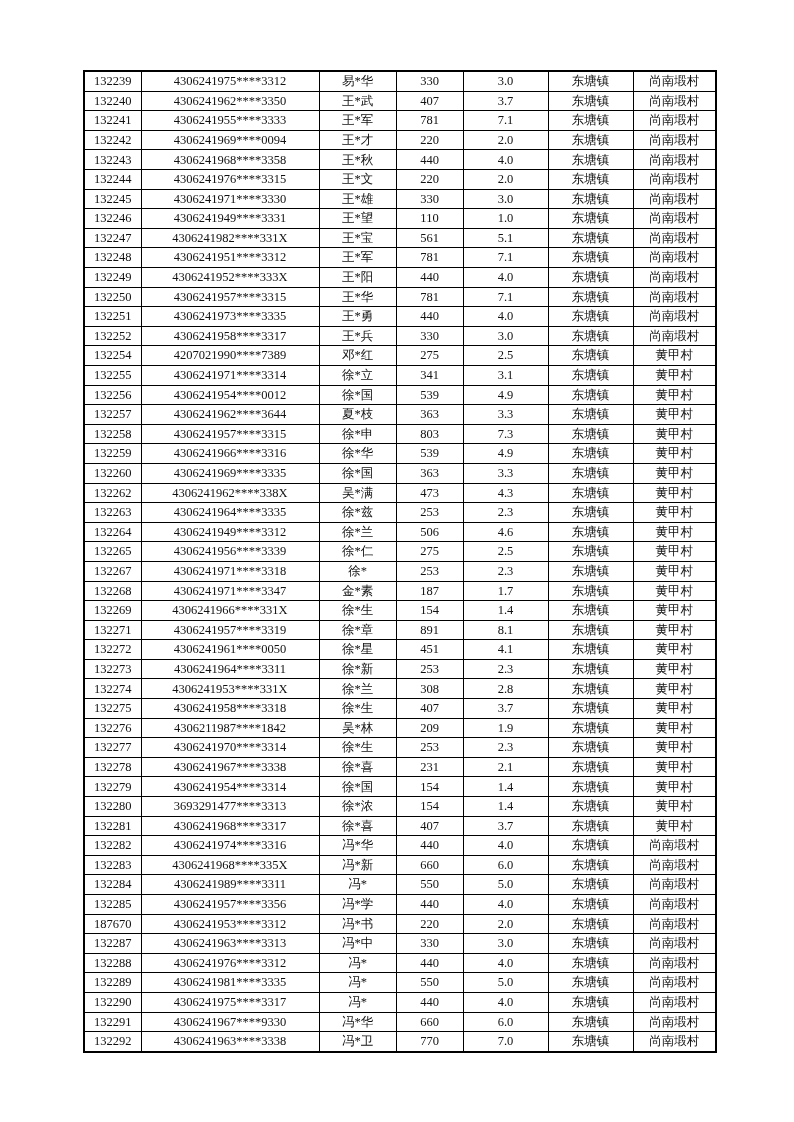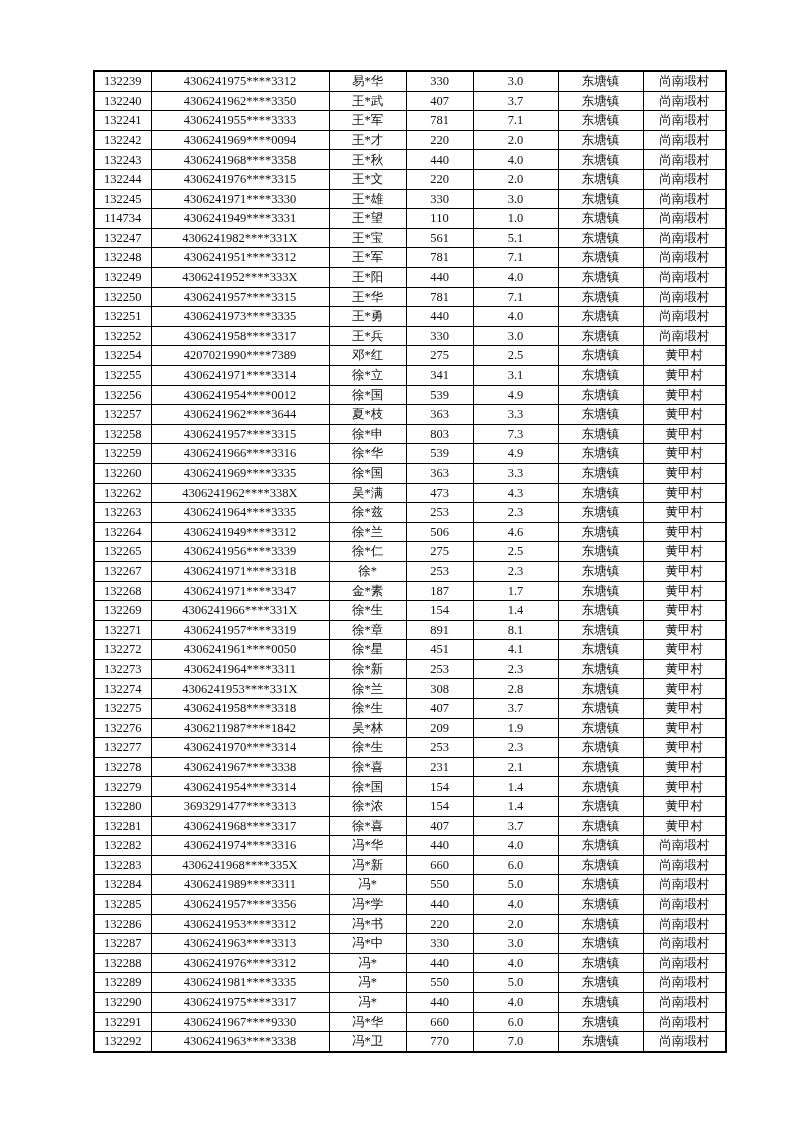--- a/index.html
+++ b/index.html
@@ -10,21 +10,21 @@
   .page {
     position: relative;
     width: 794px;
     height: 1122px;
     background: #ffffff;
     overflow: hidden;
     font-family: "Liberation Serif", "DejaVu Serif", serif;
   }
   table.data-table {
     position: absolute;
-    left: 93px;
+    left: 83px;
     top: 70px;
     width: 632px;
     height: 983px;
     border-collapse: collapse;
     table-layout: fixed;
     border: 2px solid #000000;
   }
   table.data-table td {
     border: 1px solid #000000;
     padding: 0;
@@ -110,21 +110,21 @@
         <tr>
           <td>132245</td>
           <td>4306241971****3330</td>
           <td>王*雄</td>
           <td>330</td>
           <td>3.0</td>
           <td>东塘镇</td>
           <td>尚南塅村</td>
         </tr>
         <tr>
-          <td>114734</td>
+          <td>132246</td>
           <td>4306241949****3331</td>
           <td>王*望</td>
           <td>110</td>
           <td>1.0</td>
           <td>东塘镇</td>
           <td>尚南塅村</td>
         </tr>
         <tr>
           <td>132247</td>
           <td>4306241982****331X</td>
@@ -434,21 +434,21 @@
         <tr>
           <td>132285</td>
           <td>4306241957****3356</td>
           <td>冯*学</td>
           <td>440</td>
           <td>4.0</td>
           <td>东塘镇</td>
           <td>尚南塅村</td>
         </tr>
         <tr>
-          <td>132286</td>
+          <td>187670</td>
           <td>4306241953****3312</td>
           <td>冯*书</td>
           <td>220</td>
           <td>2.0</td>
           <td>东塘镇</td>
           <td>尚南塅村</td>
         </tr>
         <tr>
           <td>132287</td>
           <td>4306241963****3313</td>

